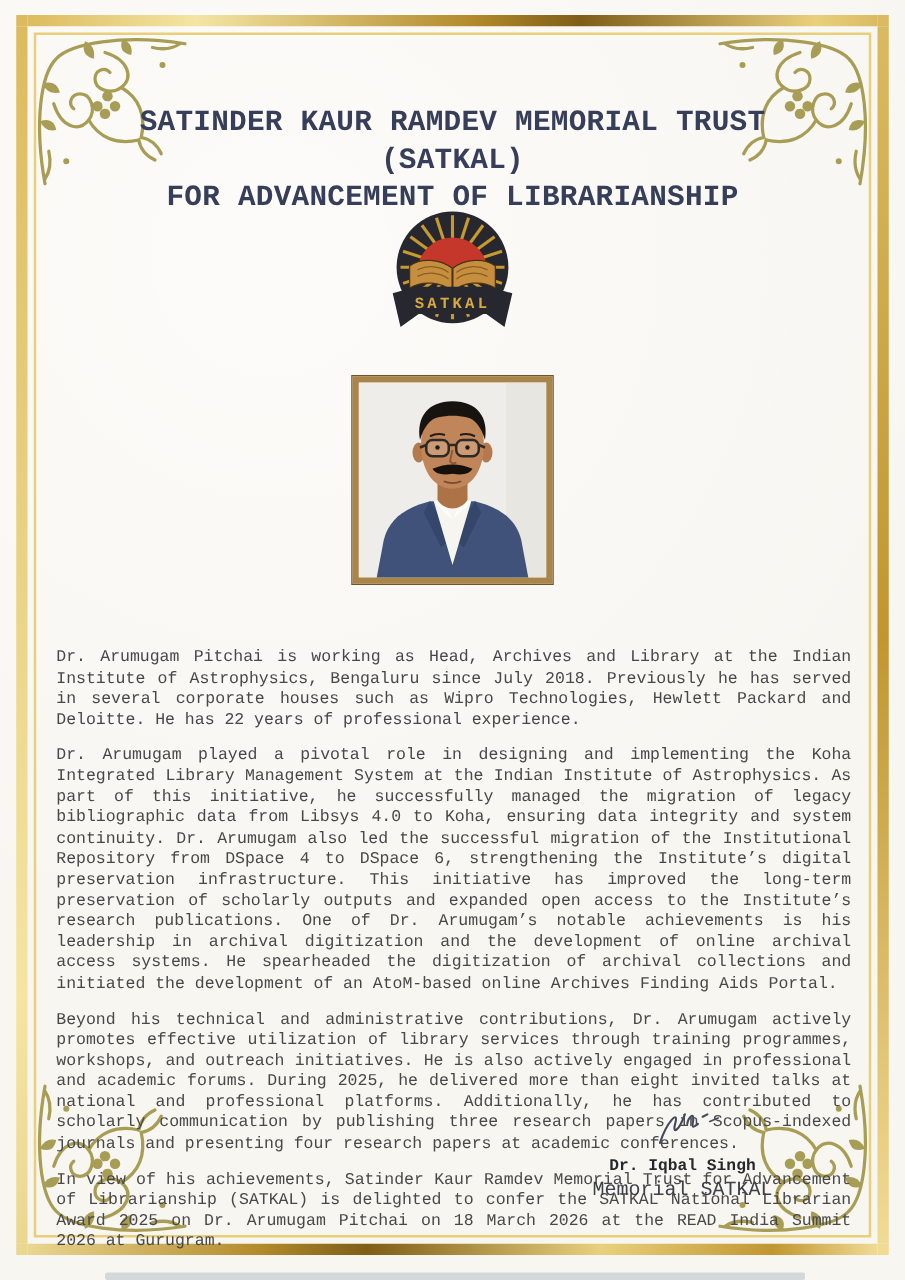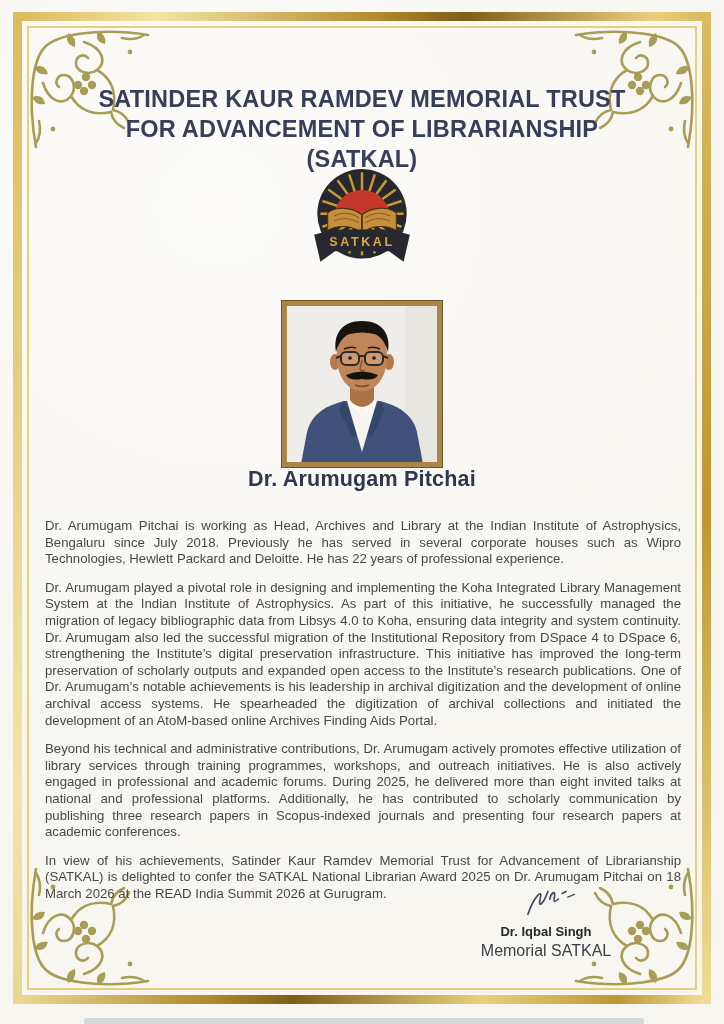--- a/index.html
+++ b/index.html
@@ -1,21 +1,21 @@
 <!DOCTYPE html>
 <html><head>
 <meta charset="utf-8">
 <style>
   html,body { margin:0; padding:0; background:#dedbd4; }
   .page {
     position:relative; width:724px; height:1024px; margin:0 auto;
     background:#f8f6f1;
     background-image: radial-gradient(circle at 30% 20%, rgba(255,255,255,.6), rgba(0,0,0,0) 60%);
     overflow:hidden;
-    font-family:Liberation Sans, sans-serif;
+    font-family:Liberation Mono, monospace;
   }
   
   .gold-frame {
     position:absolute; left:13px; top:12px; right:13px; bottom:20px;
     border:9px solid;
     border-image: linear-gradient(100deg,#dcbb5e 0%,#f4e5a4 16%,#b28a2c 42%,#7e5e18 52%,#e9d07e 74%,#c09631 90%,#f0dc96 100%) 1;
   }
   
   .thin-frame {
     position:absolute; left:27px; top:26px; right:27px; bottom:34px;
@@ -117,22 +117,22 @@
     </svg>
   <svg class="corner bl" viewBox="0 0 132 132">
       <use href="#flourish"></use>
     </svg>
   <svg class="corner br" viewBox="0 0 132 132">
       <use href="#flourish"></use>
     </svg>
 
   <div class="org-title">
     <div>SATINDER KAUR RAMDEV MEMORIAL TRUST</div>
+    <div>(SATKAL)</div>
     <div>FOR ADVANCEMENT OF LIBRARIANSHIP</div>
-    <div>(SATKAL)</div>
   </div>
 
   <div class="logo-wrap">
     <svg viewBox="0 0 120 100" width="126" height="104">
       <circle cx="60" cy="46" r="43" fill="#26272f"></circle>
       <g stroke="#c79a2f" stroke-width="2.4">
         <line x1="60" y1="46" x2="60" y2="6"></line>
         <line x1="60" y1="46" x2="60" y2="6" transform="rotate(18 60 46)"></line>
         <line x1="60" y1="46" x2="60" y2="6" transform="rotate(36 60 46)"></line>
         <line x1="60" y1="46" x2="60" y2="6" transform="rotate(54 60 46)"></line>
@@ -188,21 +188,20 @@
       </g>
       <circle cx="63" cy="52" r="1.8" fill="#201a15"></circle>
       <circle cx="87" cy="52" r="1.8" fill="#201a15"></circle>
       <path d="M57 43 q 6 -3 12 -1 M81 42 q 6 -2 12 1" stroke="#241d16" stroke-width="1.6" fill="none"></path>
       <path d="M75 54 L73 63 q 2 3 5 1" stroke="#8a5632" stroke-width="1.4" fill="none"></path>
       <path d="M59 69 Q 75 62 91 69 Q 88 75 75 73 Q 62 75 59 69 Z" fill="#17110c"></path>
       <path d="M68 79 Q 75 82 82 79" stroke="#7a4a2c" stroke-width="1.4" fill="none"></path>
     </svg>
   </div>
 
-  <div class="recipient-name">Dr. Arumugam Pitchai</div>
 
   <div class="body-text">
     <p>Dr. Arumugam Pitchai is working as Head, Archives and Library at the Indian Institute of Astrophysics, Bengaluru since July 2018. Previously he has served in several corporate houses such as Wipro Technologies, Hewlett Packard and Deloitte. He has 22 years of professional experience.</p>
     <p>Dr. Arumugam played a pivotal role in designing and implementing the Koha Integrated Library Management System at the Indian Institute of Astrophysics. As part of this initiative, he successfully managed the migration of legacy bibliographic data from Libsys 4.0 to Koha, ensuring data integrity and system continuity. Dr. Arumugam also led the successful migration of the Institutional Repository from DSpace 4 to DSpace 6, strengthening the Institute’s digital preservation infrastructure. This initiative has improved the long-term preservation of scholarly outputs and expanded open access to the Institute’s research publications. One of Dr. Arumugam’s notable achievements is his leadership in archival digitization and the development of online archival access systems. He spearheaded the digitization of archival collections and initiated the development of an AtoM-based online Archives Finding Aids Portal.</p>
     <p>Beyond his technical and administrative contributions, Dr. Arumugam actively promotes effective utilization of library services through training programmes, workshops, and outreach initiatives. He is also actively engaged in professional and academic forums. During 2025, he delivered more than eight invited talks at national and professional platforms. Additionally, he has contributed to scholarly communication by publishing three research papers in Scopus-indexed journals and presenting four research papers at academic conferences.</p>
     <p>In view of his achievements, Satinder Kaur Ramdev Memorial Trust for Advancement of Librarianship (SATKAL) is delighted to confer the SATKAL National Librarian Award 2025 on Dr. Arumugam Pitchai on 18 March 2026 at the READ India Summit 2026 at Gurugram.</p>
   </div>
 
   <div class="signature-block">
     <svg class="scribble" viewBox="0 0 90 40" width="90" height="38">

